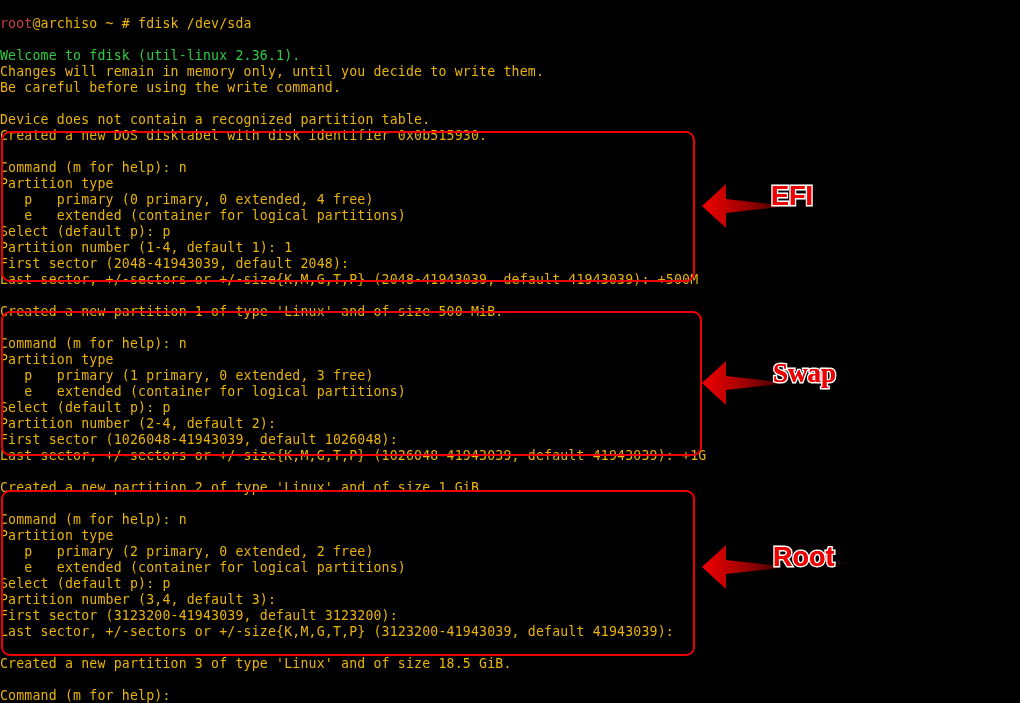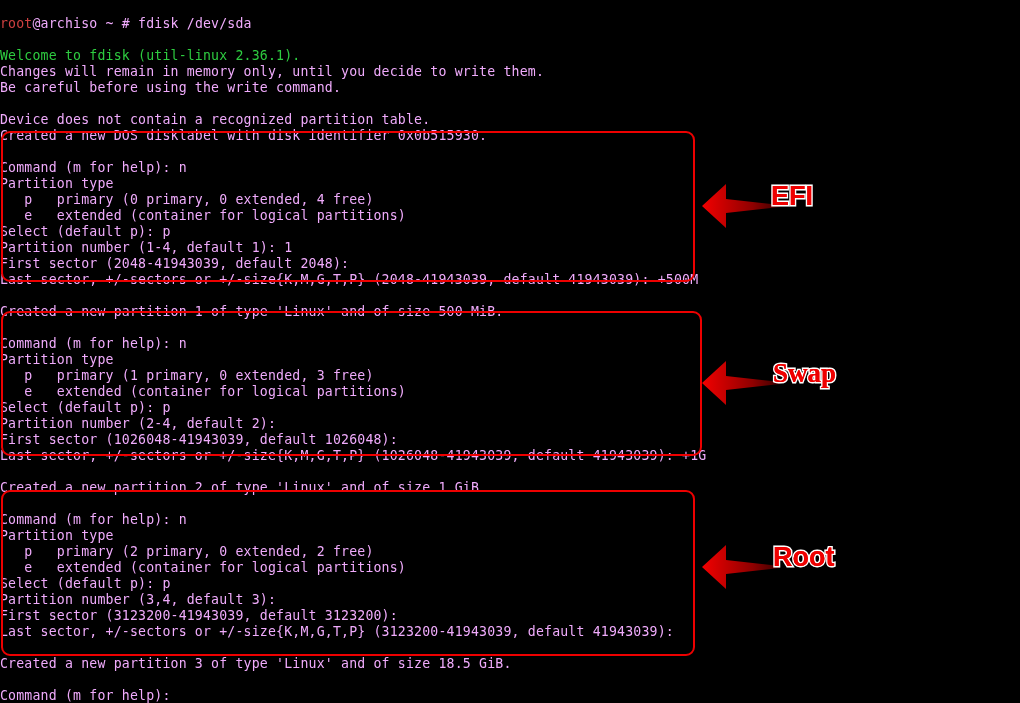--- a/index.html
+++ b/index.html
@@ -30,21 +30,21 @@
     white-space: pre;
     padding-top: 3px;
     box-sizing: border-box;
   }
   #terminal .ln {
     height: 16px;
     white-space: pre;
   }
   .c-red   { color: #cf4040; }
   .c-green { color: #2ecc40; text-align: center; }
-  .c-grey  { color: #f0abfc; }
+  .c-grey  { color: #eab308; }
 
   
   .annot-box {
     position: absolute;
     border: 2px solid #ee0000;
     border-radius: 9px;
     box-sizing: border-box;
     pointer-events: none;
   }
 

